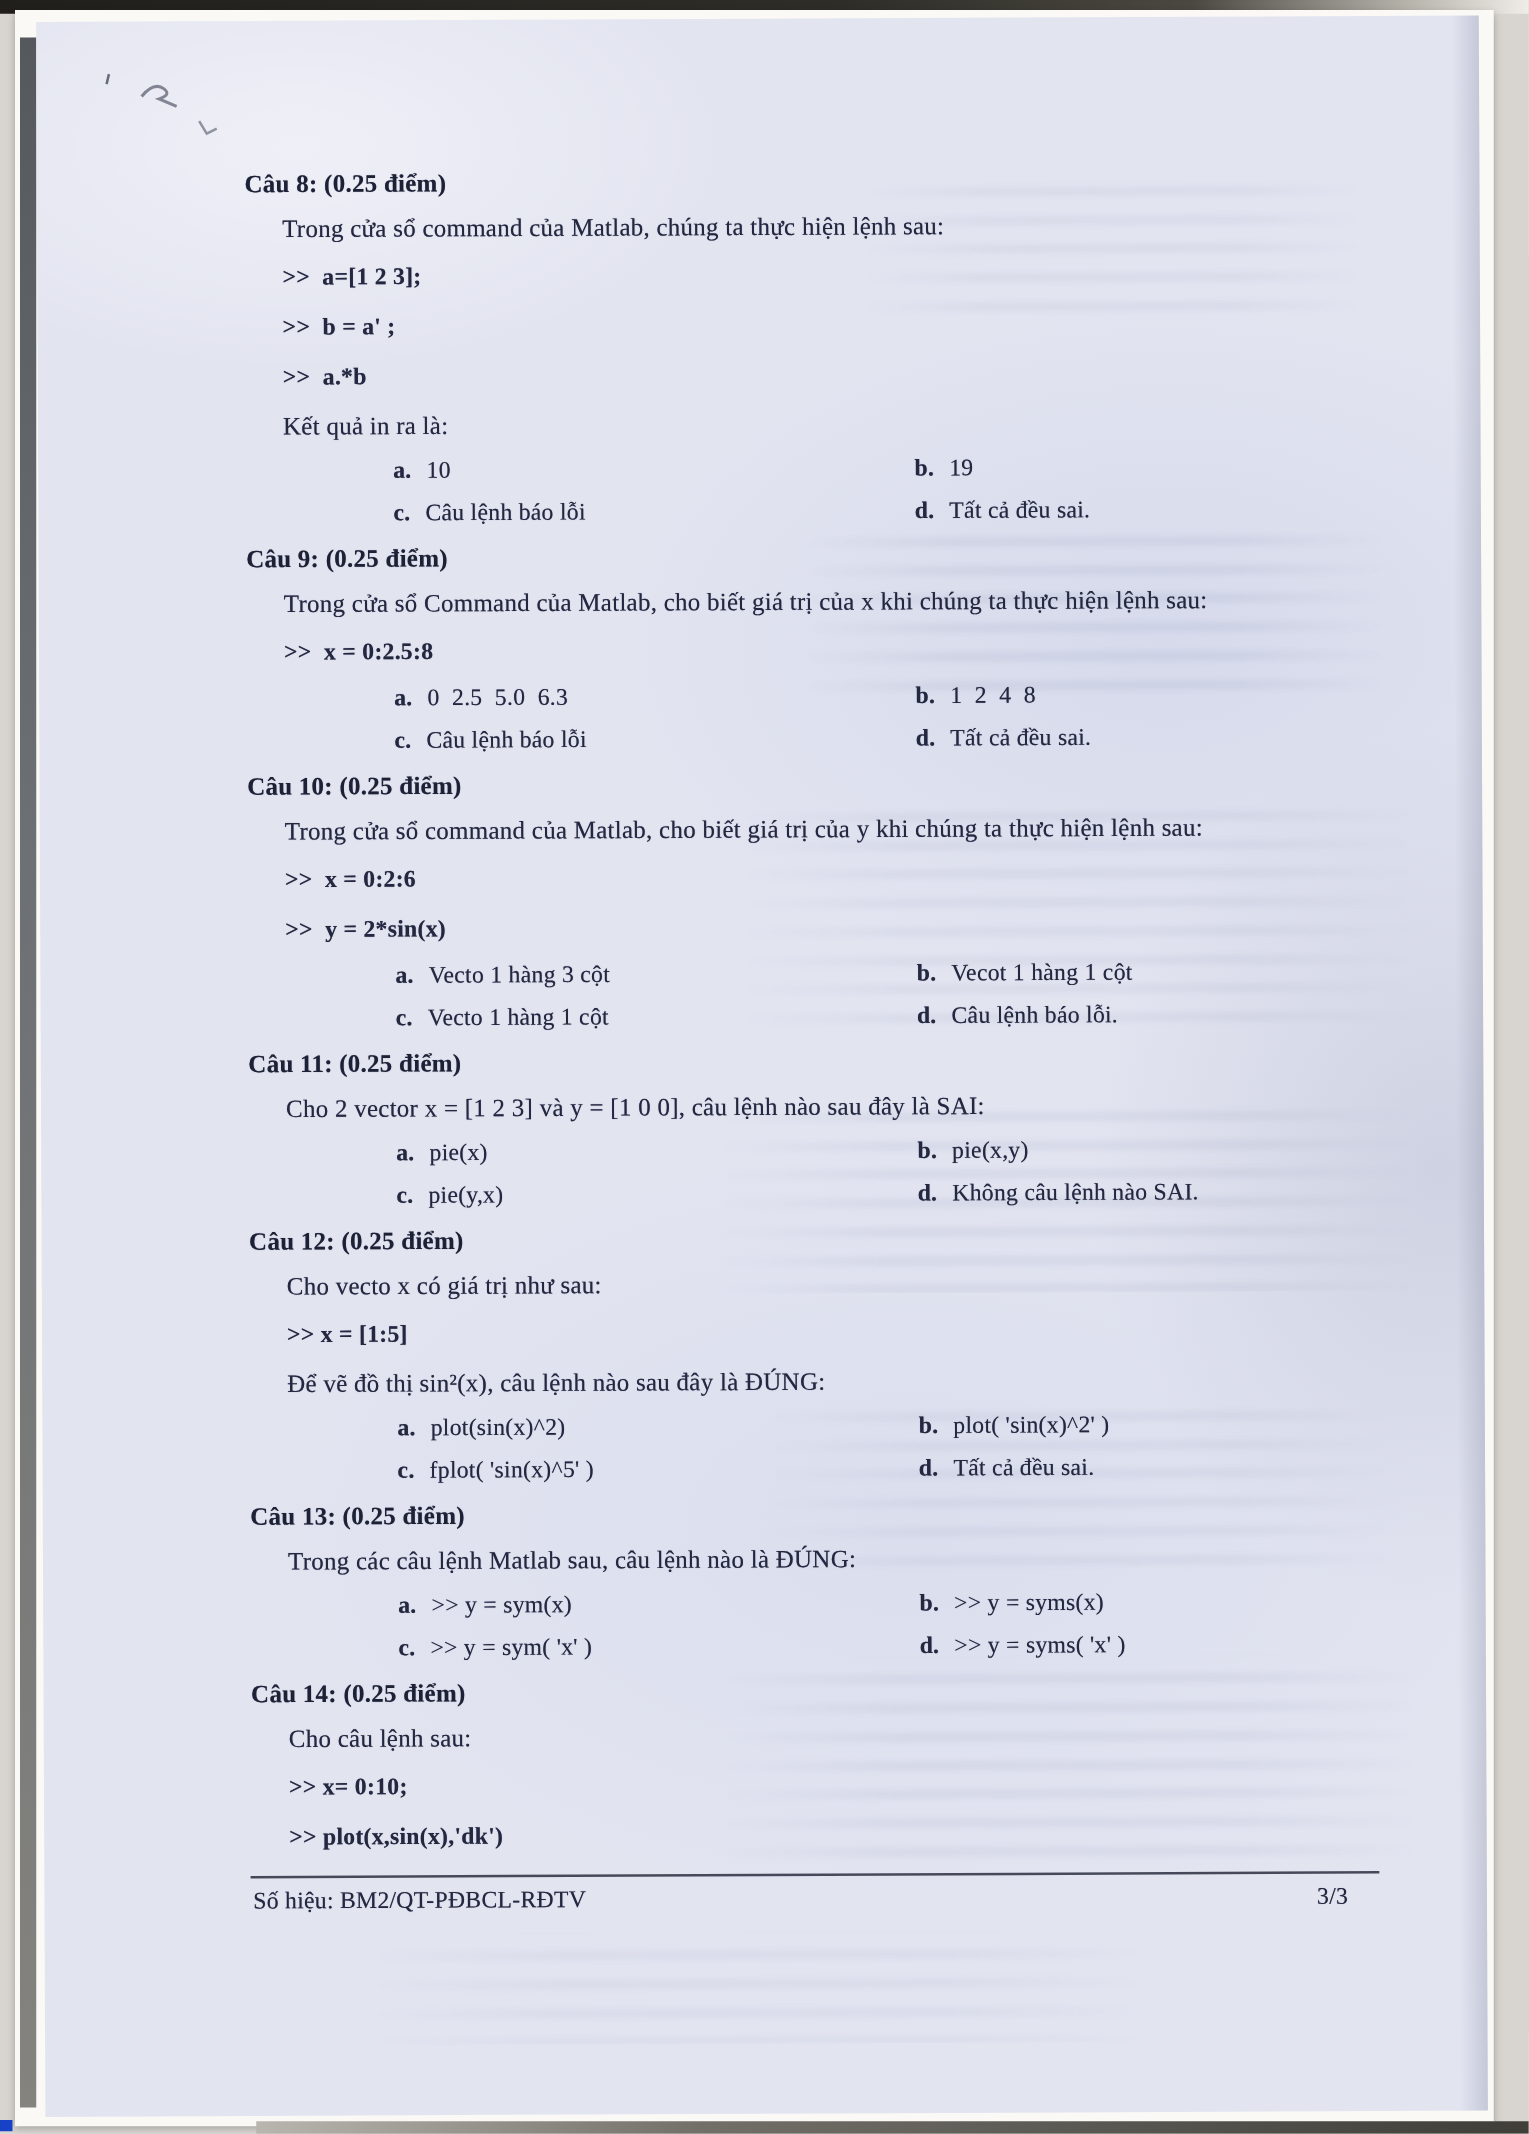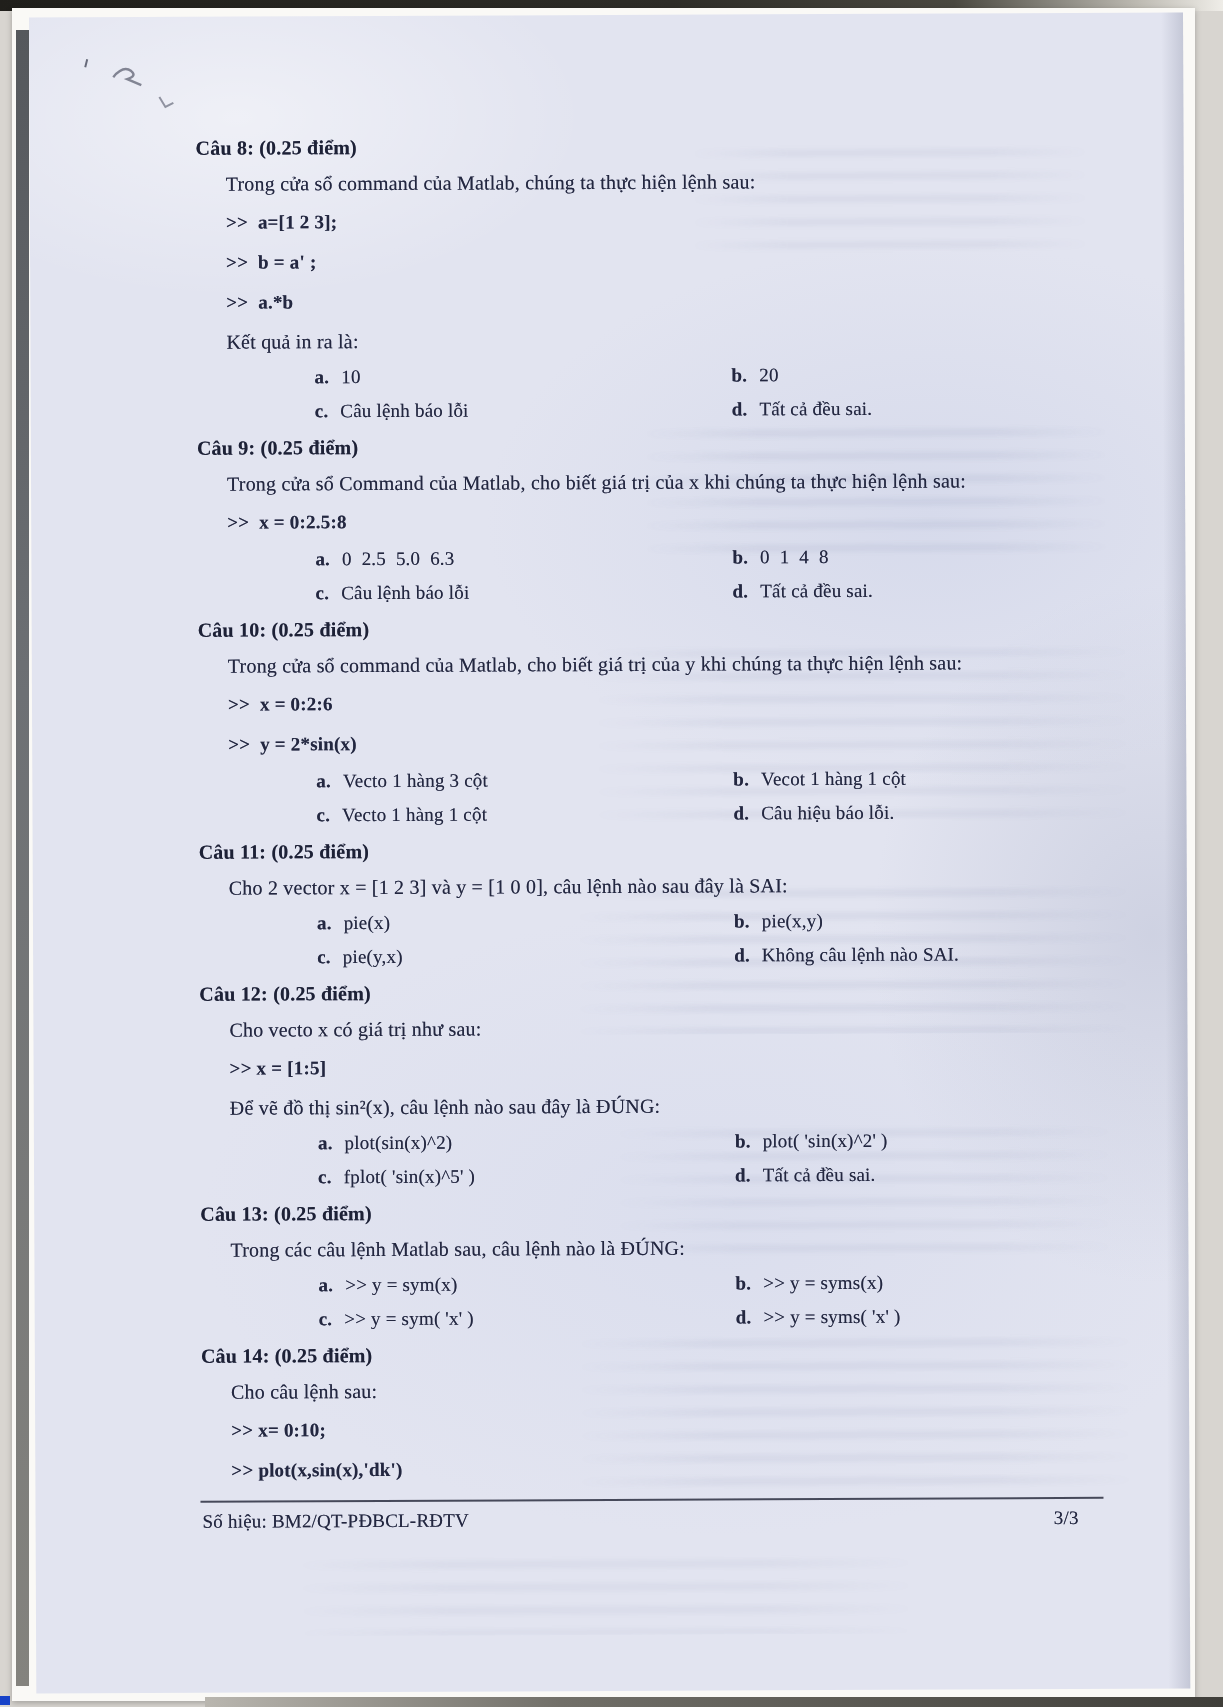--- a/index.html
+++ b/index.html
@@ -83,21 +83,21 @@
             <div class="cmd">&gt;&gt;  b = a' ;</div>
             <div class="cmd">&gt;&gt;  a.*b</div>
             <div class="q-intro">Kết quả in ra là:</div>
             <div class="opts">
               <div class="opt">
                 <span class="opt-label">a.</span>
                 <span class="opt-text">10</span>
               </div>
               <div class="opt">
                 <span class="opt-label">b.</span>
-                <span class="opt-text">20</span>
+                <span class="opt-text">19</span>
               </div>
               <div class="opt">
                 <span class="opt-label">c.</span>
                 <span class="opt-text">Câu lệnh báo lỗi</span>
               </div>
               <div class="opt">
                 <span class="opt-label">d.</span>
                 <span class="opt-text">Tất cả đều sai.</span>
               </div>
             </div>
@@ -108,21 +108,21 @@
           <div class="q-body">
             <div class="q-intro">Trong cửa sổ Command của Matlab, cho biết giá trị của x khi chúng ta thực hiện lệnh sau:</div>
             <div class="cmd">&gt;&gt;  x = 0:2.5:8</div>
             <div class="opts">
               <div class="opt">
                 <span class="opt-label">a.</span>
                 <span class="opt-text">0  2.5  5.0  6.3</span>
               </div>
               <div class="opt">
                 <span class="opt-label">b.</span>
-                <span class="opt-text">0  1  4  8</span>
+                <span class="opt-text">1  2  4  8</span>
               </div>
               <div class="opt">
                 <span class="opt-label">c.</span>
                 <span class="opt-text">Câu lệnh báo lỗi</span>
               </div>
               <div class="opt">
                 <span class="opt-label">d.</span>
                 <span class="opt-text">Tất cả đều sai.</span>
               </div>
             </div>
@@ -142,21 +142,21 @@
               <div class="opt">
                 <span class="opt-label">b.</span>
                 <span class="opt-text">Vecot 1 hàng 1 cột</span>
               </div>
               <div class="opt">
                 <span class="opt-label">c.</span>
                 <span class="opt-text">Vecto 1 hàng 1 cột</span>
               </div>
               <div class="opt">
                 <span class="opt-label">d.</span>
-                <span class="opt-text">Câu hiệu báo lỗi.</span>
+                <span class="opt-text">Câu lệnh báo lỗi.</span>
               </div>
             </div>
           </div>
         </div>
         <div class="question">
           <div class="q-heading"><span>Câu 11:</span> <span>(0.25 điểm)</span></div>
           <div class="q-body">
             <div class="q-intro">Cho 2 vector x = [1 2 3] và y = [1 0 0], câu lệnh nào sau đây là SAI:</div>
             <div class="opts">
               <div class="opt">

